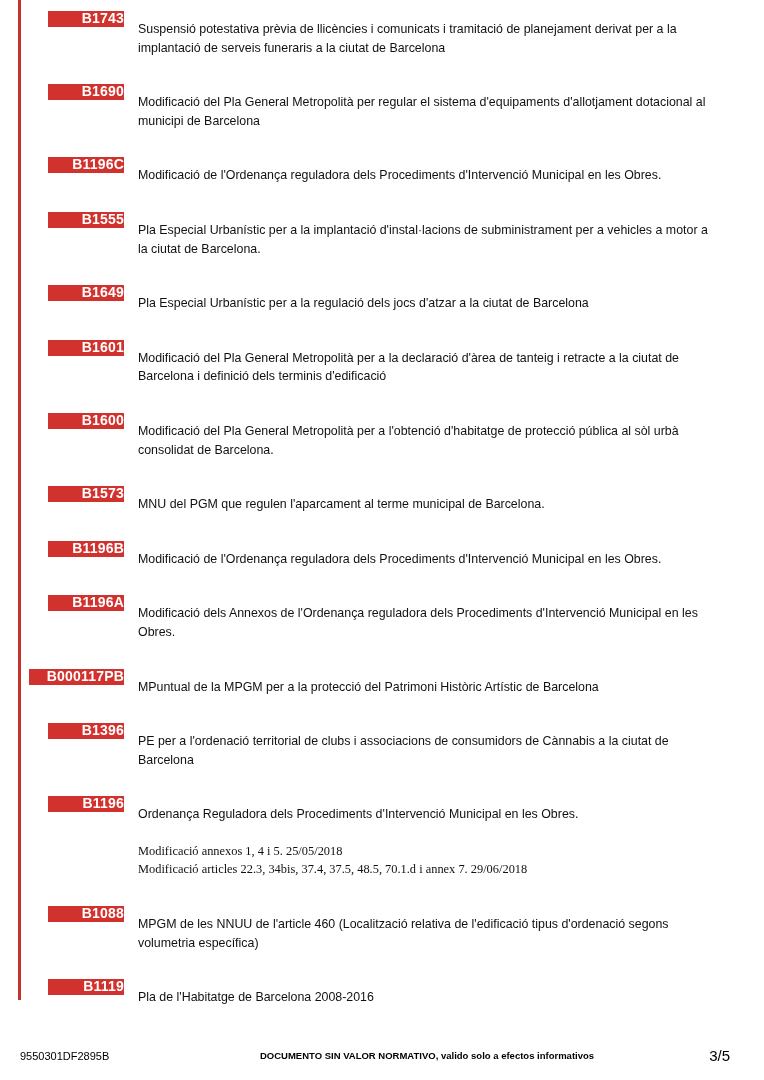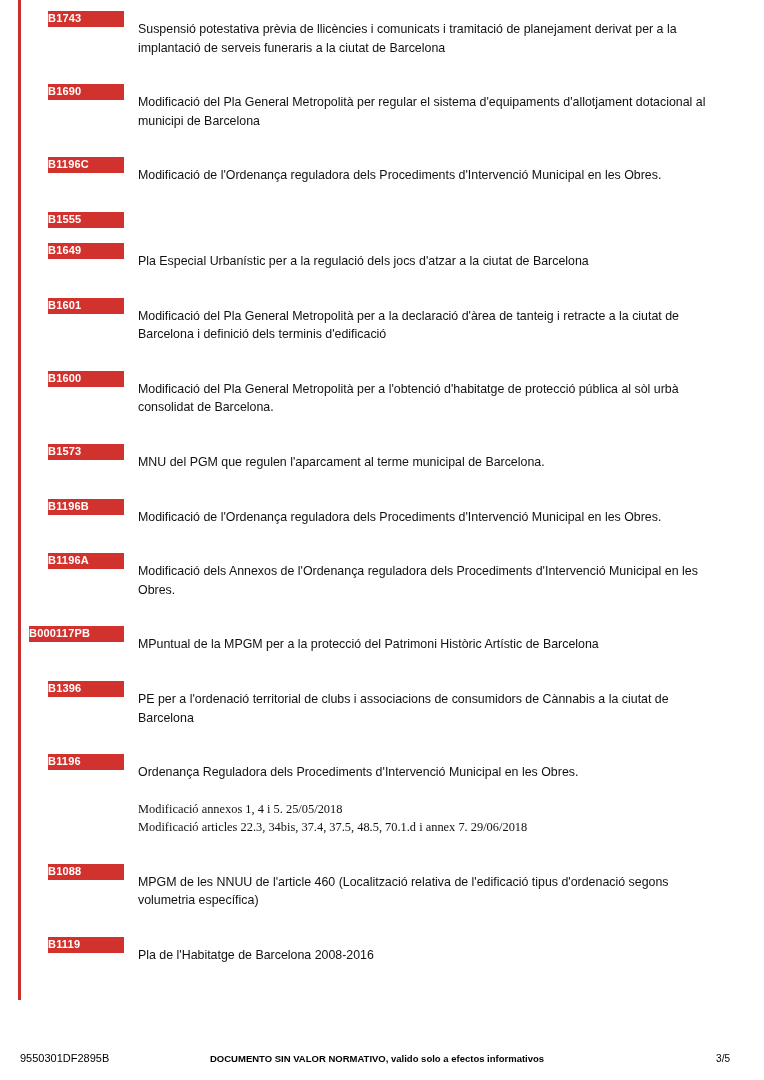--- a/index.html
+++ b/index.html
@@ -46,24 +46,24 @@
     flex: 0 0 124px;
     display: flex;
     justify-content: flex-end;
     padding-top: 3px;
     box-sizing: border-box;
     padding-right: 0px;
   }
   .badge {
     background: #d2322d;
     color: #ffffff;
-    font-size: 11px;
+    font-size: 14px;
     font-weight: bold;
     line-height: 11px;
-    text-align: left;
+    text-align: right;
     padding: 2px 0 3px 0;
     width: 76px;
     box-sizing: border-box;
     letter-spacing: 0.2px;
   }
   .badge.wide {
     width: 95px;
   }
   .text-cell {
     flex: 1 1 auto;
@@ -91,30 +91,31 @@
   }
   .footer-left {
     width: 210px;
     padding-left: 20px;
     box-sizing: border-box;
     font-size: 11px;
     color: #000;
   }
   .footer-center {
     flex: 1 1 auto;
+    text-align: center;
     font-size: 9.5px;
     font-weight: bold;
     color: #000;
   }
   .footer-right {
     width: 120px;
     text-align: right;
     padding-right: 34px;
     box-sizing: border-box;
-    font-size: 10px;
+    font-size: 15px;
     color: #000;
   }
 </style>
 </head>
 <body>
 
 <div class="page">
 
   <div class="left-rule"></div>
 
@@ -139,20 +140,23 @@
         <div class="badge-cell">
           <div class="badge">B1196C</div>
         </div>
         <div class="text-cell">
           <p style="white-space: pre-line;">Modificació de l'Ordenança reguladora dels Procediments d'Intervenció Municipal en les Obres.</p>
         </div>
       </div>
       <div class="row">
         <div class="badge-cell">
           <div class="badge">B1555</div>
+        </div>
+        <div class="text-cell">
+          <p style="white-space: pre-line;">Pla Especial Urbanístic per a la implantació d'instal·lacions de subministrament per a vehicles a motor a la ciutat de Barcelona.</p>
         </div>
       </div>
       <div class="row">
         <div class="badge-cell">
           <div class="badge">B1649</div>
         </div>
         <div class="text-cell">
           <p style="white-space: pre-line;">Pla Especial Urbanístic per a la regulació dels jocs d'atzar a la ciutat de Barcelona</p>
         </div>
       </div>

